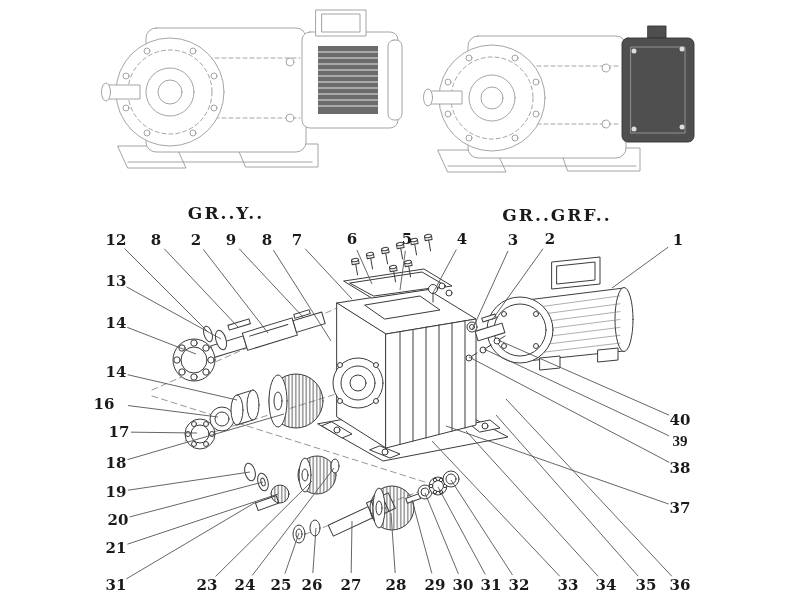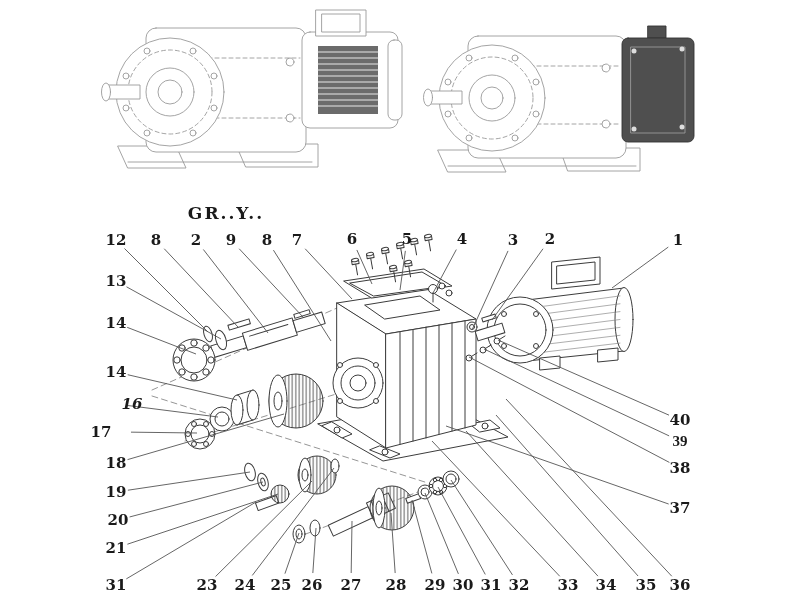--- a/index.html
+++ b/index.html
@@ -371,22 +371,22 @@
       <div class="callout" style="left: 352px; top: 239px;">6</div>
       <div class="callout" style="left: 297px; top: 240px;">7</div>
       <div class="callout" style="left: 267px; top: 240px;">8</div>
       <div class="callout" style="left: 231px; top: 240px;">9</div>
       <div class="callout" style="left: 196px; top: 240px;">2</div>
       <div class="callout" style="left: 156px; top: 240px;">8</div>
       <div class="callout" style="left: 116px; top: 240px;">12</div>
       <div class="callout" style="left: 116px; top: 281px;">13</div>
       <div class="callout" style="left: 116px; top: 323px;">14</div>
       <div class="callout" style="left: 116px; top: 372px;">14</div>
-      <div class="callout" style="left: 132px; top: 404px; font-style: italic;">16</div>
-      <div class="callout" style="left: 101px; top: 432px; text-align: center;">17</div>
+      <div class="callout" style="left: 104px; top: 404px;">16</div>
+      <div class="callout" style="left: 119px; top: 432px; text-align: center;">17</div>
       <div class="callout" style="left: 116px; top: 463px;">18</div>
       <div class="callout" style="left: 116px; top: 492px;">19</div>
       <div class="callout" style="left: 118px; top: 520px;">20</div>
       <div class="callout" style="left: 116px; top: 548px;">21</div>
       <div class="callout" style="left: 116px; top: 585px;">31</div>
       <div class="callout" style="left: 207px; top: 585px;">23</div>
       <div class="callout" style="left: 245px; top: 585px;">24</div>
       <div class="callout" style="left: 281px; top: 585px;">25</div>
       <div class="callout" style="left: 312px; top: 585px;">26</div>
       <div class="callout" style="left: 351px; top: 585px;">27</div>
@@ -399,13 +399,14 @@
       <div class="callout" style="left: 606px; top: 585px;">34</div>
       <div class="callout" style="left: 646px; top: 585px;">35</div>
       <div class="callout" style="left: 680px; top: 585px;">36</div>
       <div class="callout" style="left: 680px; top: 508px;">37</div>
       <div class="callout" style="left: 680px; top: 468px;">38</div>
       <div class="callout" style="left: 680px; top: 441px; font-family: Liberation Serif, serif;">39</div>
       <div class="callout" style="left: 680px; top: 420px;">40</div>
     </div>
 
   <div class="variant-label" id="lbl-left">GR..Y..</div>
+  <div class="variant-label" id="lbl-right">GR..GRF..</div>
 </div>
 
 </body></html>

